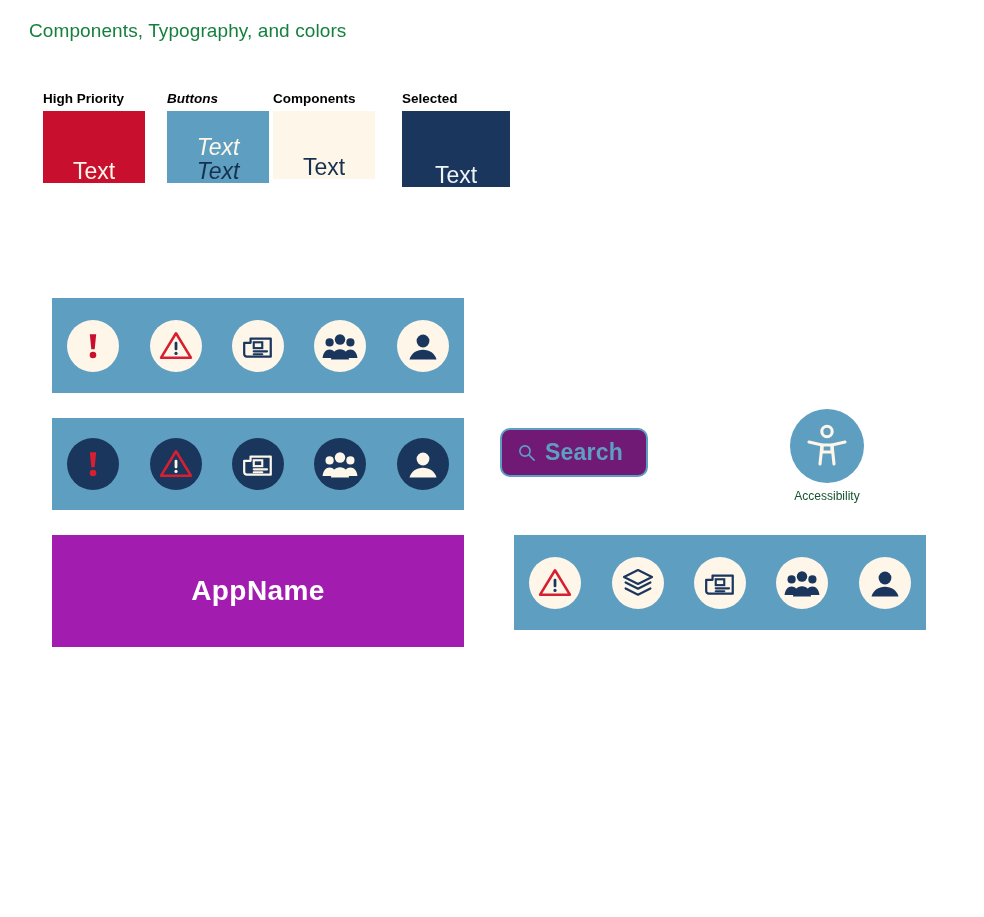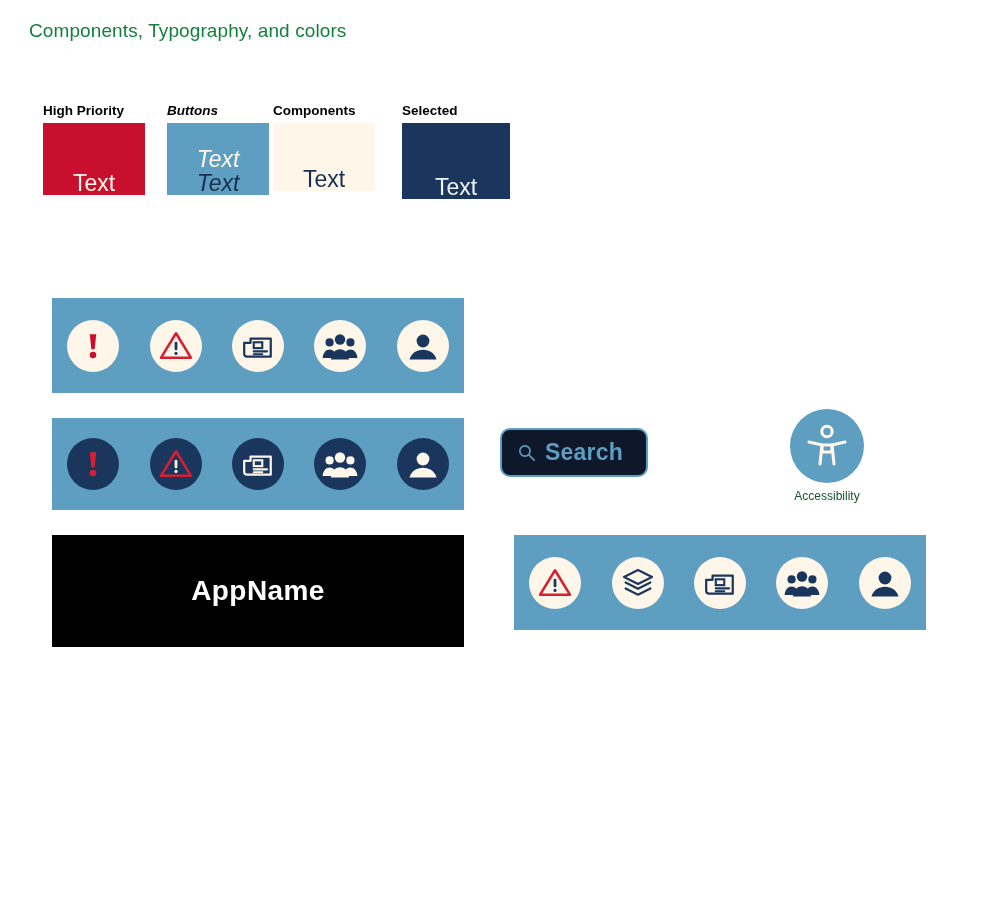--- a/index.html
+++ b/index.html
@@ -36,21 +36,20 @@
     position: absolute;
     top: 0;
   }
   .swatch-label {
     font-size: 13.5px;
     font-weight: bold;
     color: #000000;
     white-space: nowrap;
     margin-bottom: 5px;
     display: block;
-    margin-top: 12px;
   }
   .swatch-box {
     display: flex;
     flex-direction: column;
     align-items: center;
     justify-content: flex-end;
     box-sizing: border-box;
   }
   .swatch-text {
     font-size: 23px;
@@ -117,40 +116,40 @@
   .circle-navy  { background: #1b365d; }
   .icon-circle svg { display: block; }
 
   
   #app-name-banner {
     position: absolute;
     left: 52px;
     top: 535px;
     width: 412px;
     height: 112px;
-    background: #000000;
+    background: #a21caf;
     display: flex;
     align-items: center;
     justify-content: center;
   }
   #app-name-text {
     color: #ffffff;
     font-size: 28px;
     font-weight: bold;
     letter-spacing: 0.4px;
   }
 
   
   #search-box {
     position: absolute;
     left: 500px;
     top: 428px;
     width: 148px;
     height: 49px;
-    background: #0f172a;
+    background: #701a75;
     border: 2px solid #5e9ec1;
     border-radius: 10px;
     display: flex;
     align-items: center;
     box-sizing: border-box;
     padding-left: 15px;
     gap: 9px;
   }
   #search-box .search-glyph { display: block; flex: 0 0 auto; }
   #search-text {

